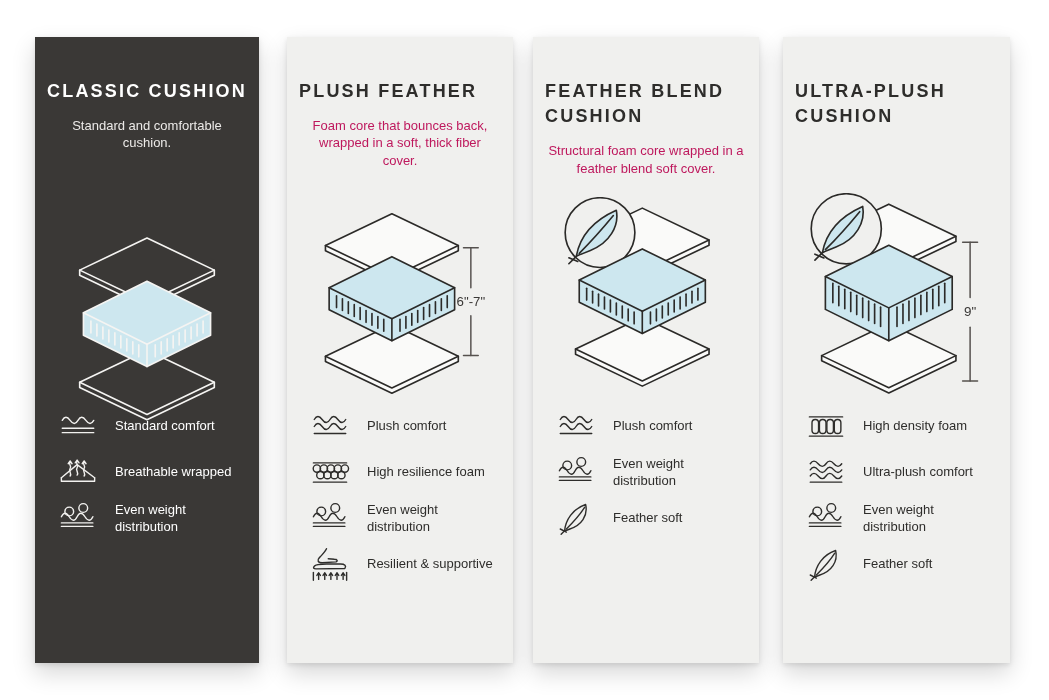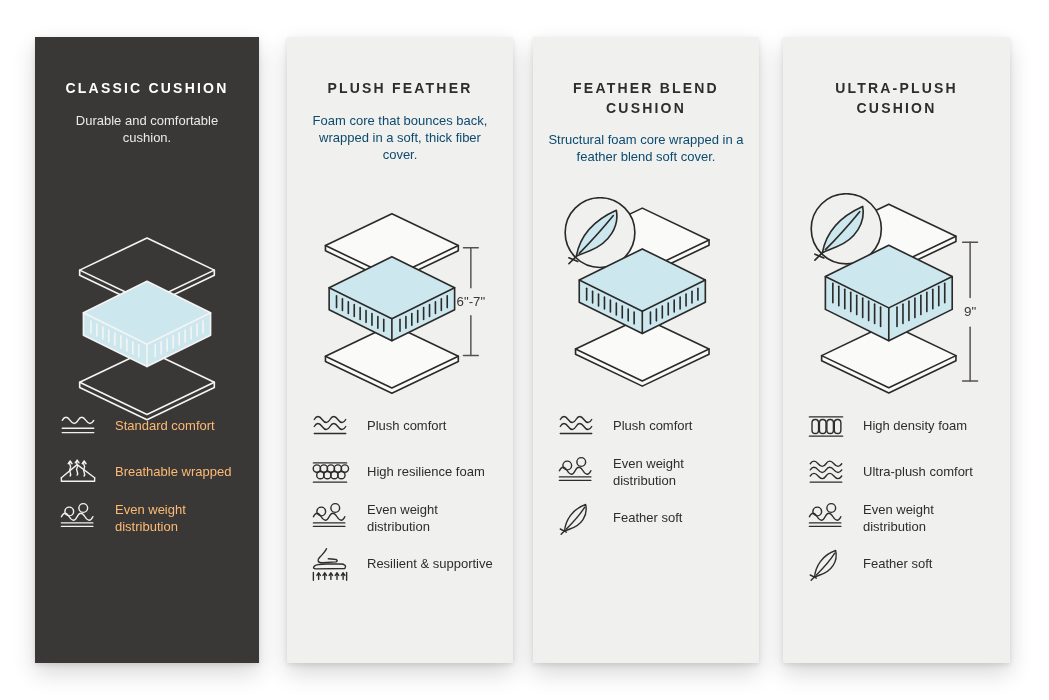--- a/index.html
+++ b/index.html
@@ -14,28 +14,28 @@
     background:#f0f0ee;
     box-shadow:0 10px 22px rgba(0,0,0,.16),0 2px 5px rgba(0,0,0,.10);
   }
   .card.dark{background:#3a3836;color:#f2f1ef;}
   #card-1{left:35px;width:224px;}
   #card-2{left:287px;}
   #card-3{left:533px;}
   #card-4{left:783px;width:227px;}
 
   .card-title{
-    margin:42px 12px 0;text-align:center;
-    font-size:14px;font-weight:700;letter-spacing:2.2px;line-height:1.4;
+    margin:42px 12px 0;text-align:left;
+    font-size:18px;font-weight:700;letter-spacing:2.2px;line-height:1.4;
     color:#2e2d2b;
   }
   .dark .card-title{color:#ffffff;}
   .card-desc{
     margin:13px auto 0;text-align:center;
-    font-size:13px;line-height:1.33;color:#0c4a6e;
+    font-size:13px;line-height:1.33;color:#be185d;
   }
   .dark .card-desc{color:#eceae8;}
   #card-1 .card-desc{max-width:150px;}
   #card-2 .card-desc{max-width:182px;}
   #card-3 .card-desc{max-width:208px;}
   #card-4 .card-desc{max-width:196px;}
 
   .illustration{position:absolute;left:0;right:0;display:flex;justify-content:center;}
   #card-1 .illustration{top:192px;}
   #card-2 .illustration{top:168px;}
@@ -59,29 +59,29 @@
   .measure line{stroke:#55514e;stroke-width:2;}
 
   .features{
     position:absolute;top:372px;left:20px;right:10px;
     display:flex;flex-direction:column;gap:11px;
   }
   .feature{display:flex;align-items:center;gap:14px;min-height:34px;}
   .feature .ficon{flex:0 0 46px;display:flex;justify-content:center;color:#2e2d2b;}
   .dark .feature .ficon{color:#f2f1ef;}
   .feature .flabel{font-size:13px;line-height:1.28;max-width:128px;}
-  .dark .feature .flabel{color:#fdba74;}
+  .dark .feature .flabel{color:#ffffff;}
   .ficon svg{stroke:currentColor;fill:none;stroke-width:1.6;stroke-linecap:round;stroke-linejoin:round;}
 </style>
 </head>
 <body>
 
 <section class="card dark" id="card-1">
   <h2 class="card-title">CLASSIC CUSHION</h2>
-  <p class="card-desc">Durable and comfortable cushion.</p>
+  <p class="card-desc">Standard and comfortable cushion.</p>
 
   <div class="illustration">
     <svg class="cushion dark-cushion" width="172" viewBox="0 0 230 262">
 
       <path class="slab-dark" d="M25,55 L115,12 L205,55 L205,62 L115,105 L25,62 Z"></path>
       <path class="nofill" d="M25,55 L115,98 L205,55"></path>
 
       <path class="slab-dark" d="M25,205 L115,162 L205,205 L205,212 L115,255 L25,212 Z"></path>
       <path class="nofill" d="M25,205 L115,248 L205,205"></path>
 

